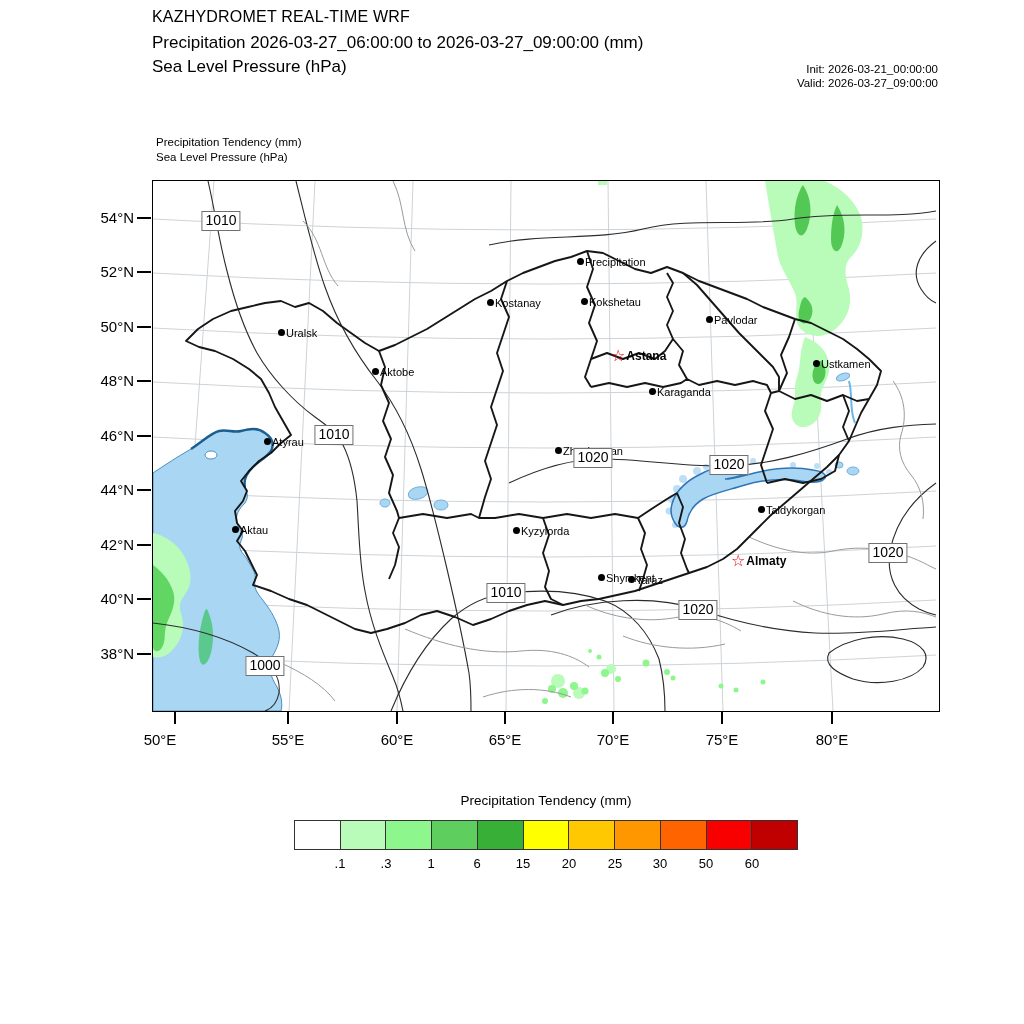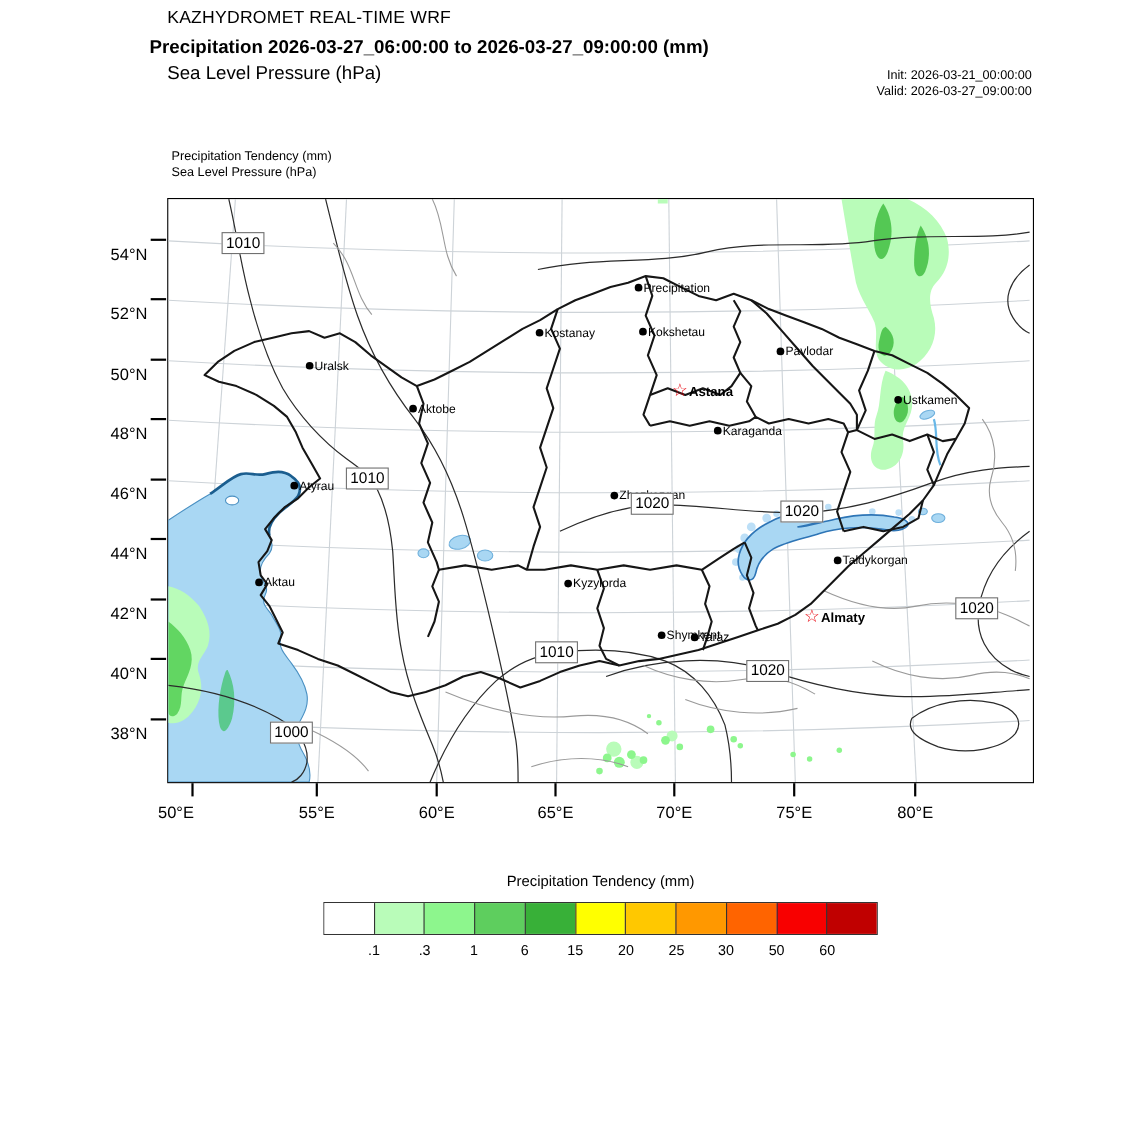--- a/index.html
+++ b/index.html
@@ -1,32 +1,32 @@
 <!DOCTYPE html>
 <html><head>
 <meta charset="utf-8">
 <style>
   html,body{margin:0;padding:0;background:#fff;}
   body{width:1024px;height:1024px;position:relative;font-family:"Liberation Sans","DejaVu Sans",sans-serif;color:#000;overflow:hidden;}
   .abs{position:absolute;}
   
   .hdr-title{left:152px;top:8px;font-size:16px;letter-spacing:.2px;}
-  .hdr-sub1{left:136px;top:33px;font-size:17px;font-weight:bold;}
+  .hdr-sub1{left:152px;top:33px;font-size:17px;}
   .hdr-sub2{left:152px;top:57px;font-size:17px;}
   .hdr-init{right:86px;top:63px;font-size:11.5px;text-align:right;}
   .hdr-valid{right:86px;top:77px;font-size:11.5px;text-align:right;}
   
   .mlegend1{left:156px;top:136px;font-size:11.5px;}
   .mlegend2{left:156px;top:151px;font-size:11.5px;}
   
   #map{left:152px;top:180px;width:786px;height:530px;border:1.6px solid #000;background:#fff;}
   #map svg{position:absolute;left:0;top:0;}
   
   .lat-tick{width:14px;height:2px;background:#000;left:137px;}
-  .lat-label{width:52px;text-align:right;font-size:15px;left:82px;margin-top:14px;}
+  .lat-label{width:52px;text-align:right;font-size:15px;left:82px;}
   .lon-tick{width:2px;height:13px;background:#000;top:711px;}
   .lon-label{width:60px;text-align:center;font-size:15px;top:731px;}
   
   .city{position:absolute;display:flex;align-items:center;height:9px;white-space:nowrap;}
   .dot{width:7px;height:7px;border-radius:50%;background:#000;display:inline-block;flex:0 0 auto;}
   .clabel{font-size:11px;margin-left:1px;}
   .capital .clabel{font-weight:bold;font-size:12px;}
   .star{color:#e8000b;font-size:16px;line-height:9px;font-weight:bold;flex:0 0 auto;}
   
   .pbox{position:absolute;transform:translate(-50%,-50%);background:#fff;border:1px solid #707070;font-size:14px;padding:0px 3px 1px 3px;line-height:17px;}

